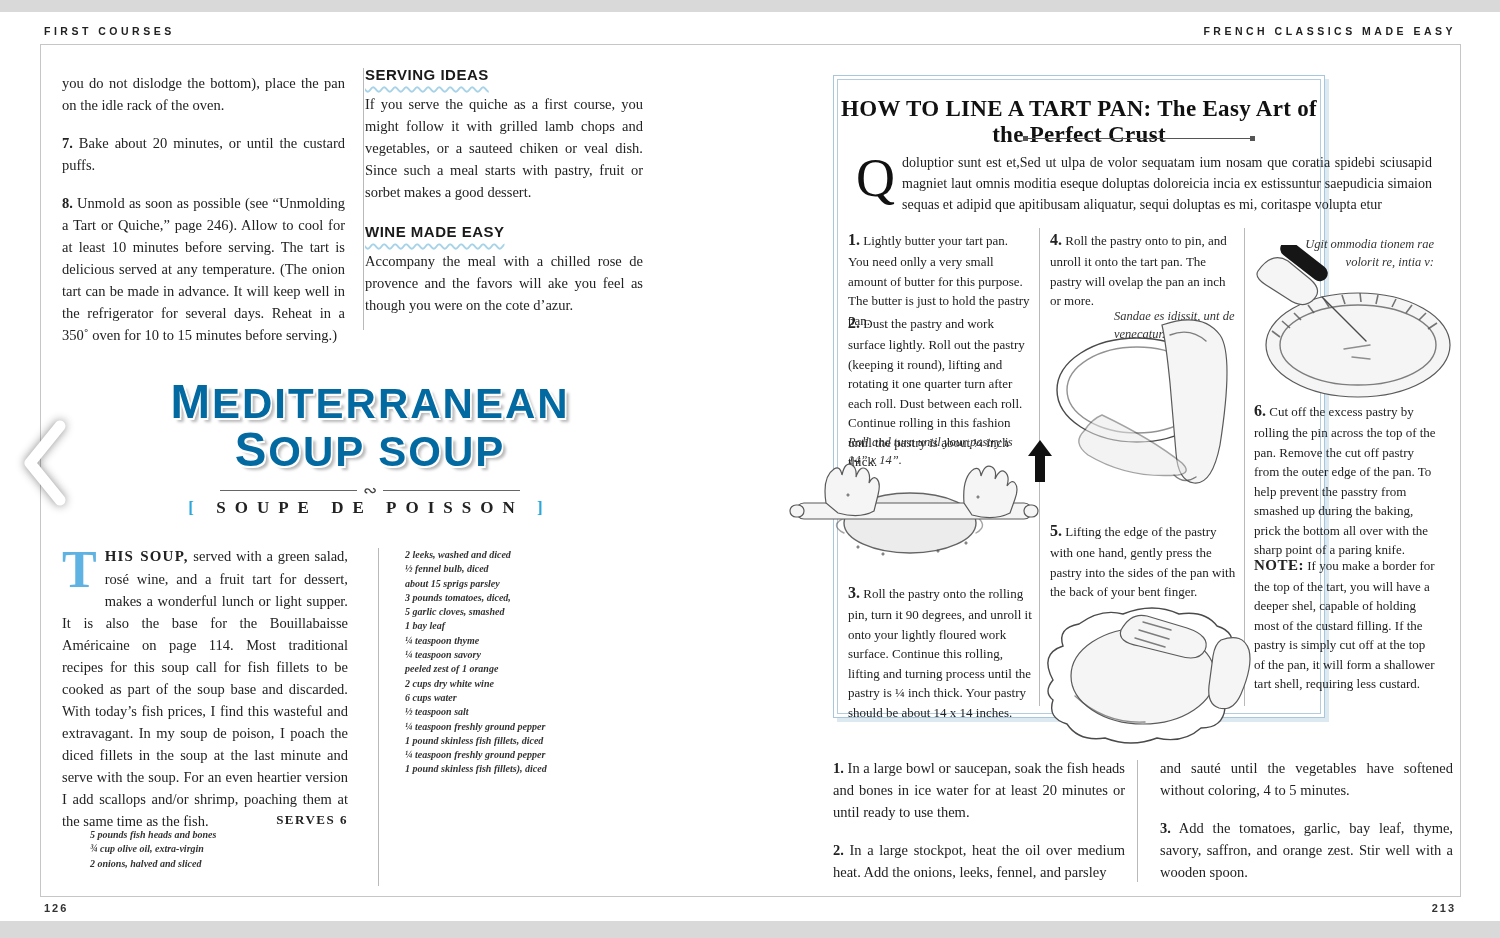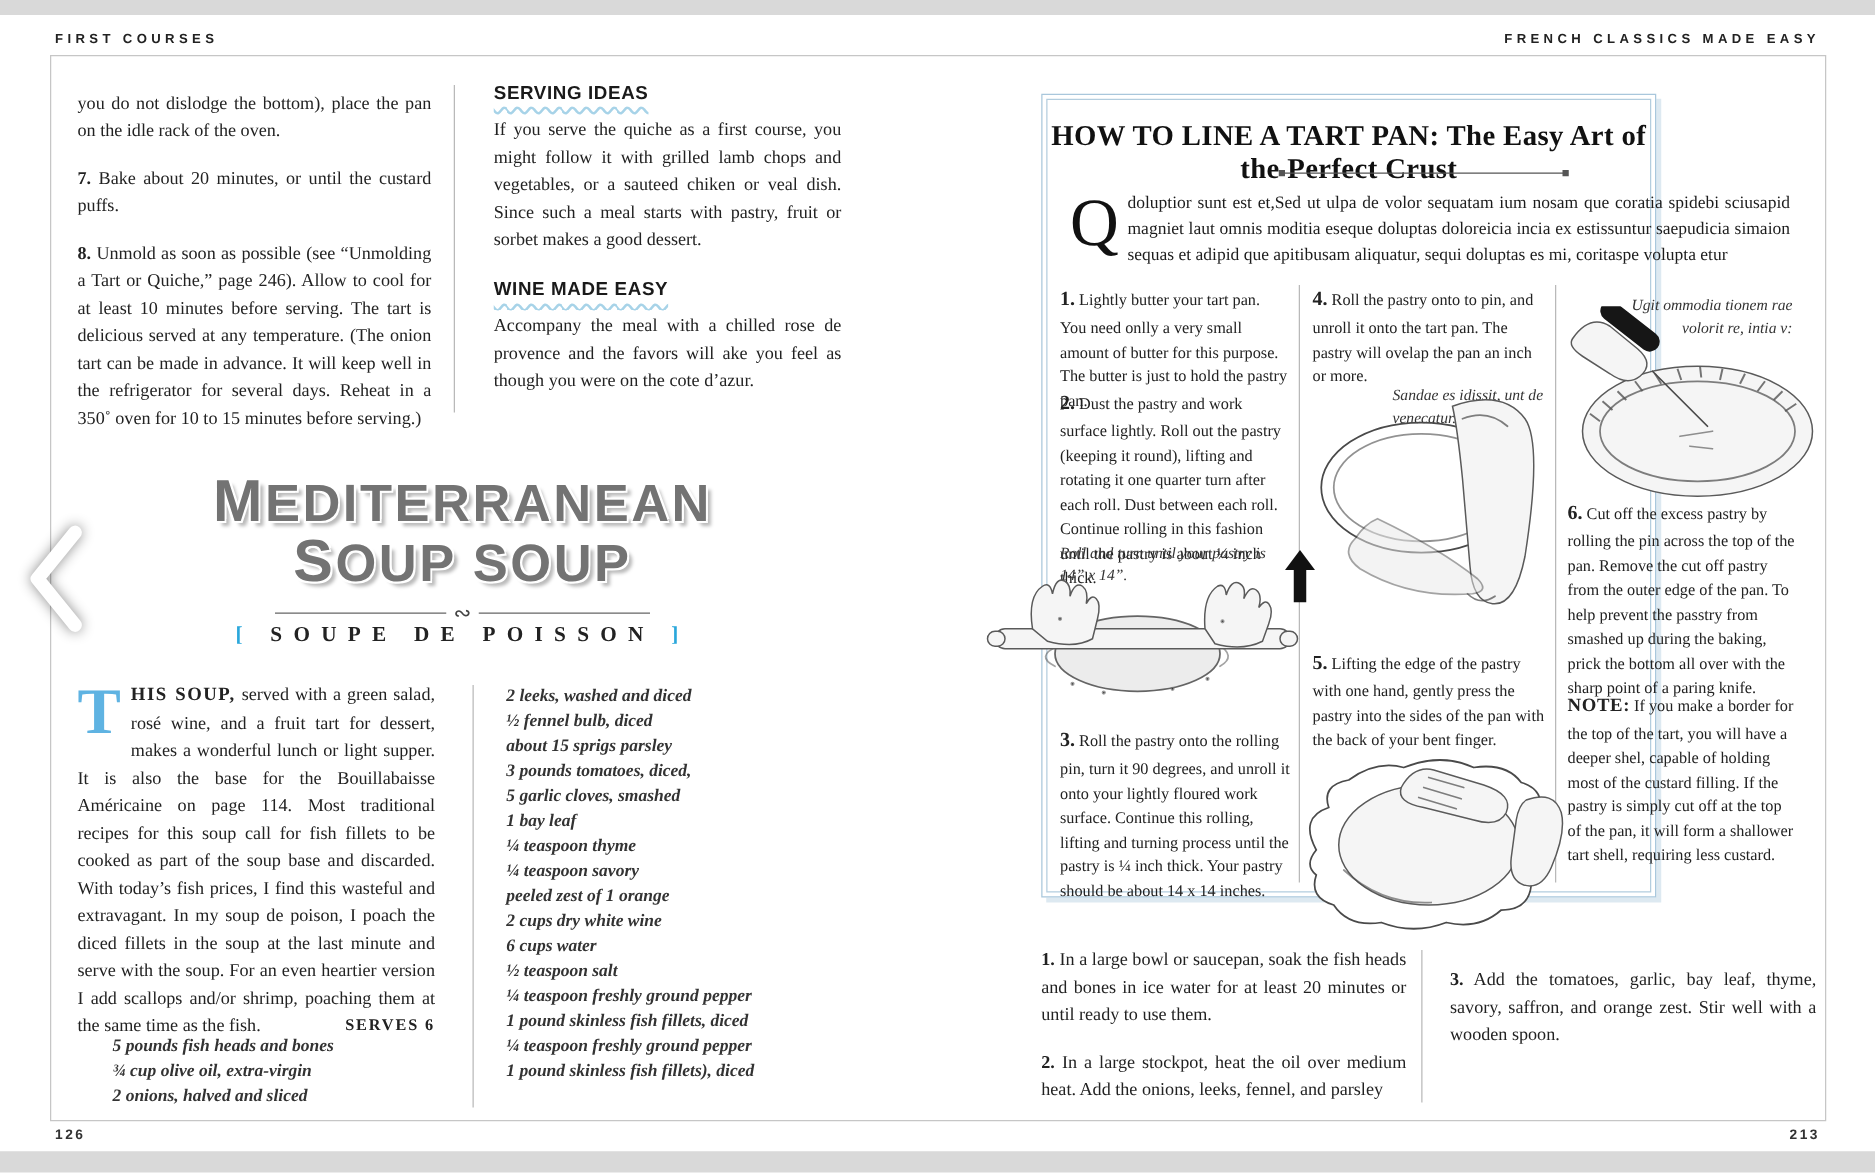--- a/index.html
+++ b/index.html
@@ -24,41 +24,41 @@
   .step-num { font-weight:bold; }
 
   .note-col-heading { display:inline-block; font-family:"Liberation Sans",sans-serif;
     font-weight:bold; font-size:15px; letter-spacing:.5px; color:#1a1a1a;
     text-decoration:underline; text-decoration-style:wavy; text-decoration-color:#a7d3e8;
     text-decoration-thickness:1.5px; text-underline-offset:6px; margin-bottom:10px; }
 
   .vrule { width:1px; background:#b9b9b9; }
 
   .recipe-title { width:620px; text-align:center;
-    font-family:"Liberation Sans",sans-serif; font-weight:bold; color:#737373;
+    font-family:"Liberation Sans",sans-serif; font-weight:bold; color:#0369a1;
     font-size:42px; line-height:1.02; letter-spacing:2px;
     text-shadow:-1.5px -1.5px 0 #fff, 1.5px -1.5px 0 #fff, -1.5px 1.5px 0 #fff,
       1.5px 1.5px 0 #fff, 4px 4px 3px rgba(0,0,0,.28); }
   .recipe-title .tl { display:block; }
   .recipe-title .tl::first-letter { font-size:1.13em; }
 
   .title-divider { width:300px; display:flex; align-items:center; gap:6px; color:#555; }
   .title-divider .dl { flex:1; height:1px; background:#666; }
   .title-divider .squiggle { font-size:17px; line-height:1; color:#444; }
 
   .recipe-subtitle { width:620px; text-align:center; font-size:17px; letter-spacing:9px;
     color:#222; font-weight:bold; }
   .recipe-subtitle .bracket { color:#2aa7db; font-weight:bold; }
 
   .dropcap-t { float:left; font-size:52px; line-height:.82; padding:4px 8px 0 0;
     color:#5fb3e2; font-weight:bold; }
   .lead-caps { letter-spacing:1.2px; font-size:15px; font-weight:bold; }
   .serves { float:right; font-weight:bold; font-size:13px; letter-spacing:1.5px; }
 
-  .ingredients { list-style:none; font-style:italic; font-weight:bold; font-size:14px;
+  .ingredients { list-style:none; font-style:italic; font-weight:bold; font-size:10px;
     line-height:1.43; color:#333; }
 
   
   .tart-box { left:833px; top:75px; width:492px; height:643px; background:#fff;
     border:1px solid #a9c7dc;
     box-shadow: inset 0 0 0 3px #fff, inset 0 0 0 4px #b3cdde, 4px 4px 0 0 #dde9f1; }
   .tart-box-title { width:100%; text-align:center; top:20px; font-size:23px;
     font-weight:bold; color:#111; letter-spacing:.3px; }
   .tart-divider { left:190px; top:62px; width:230px; height:1px; background:#555; }
   .tart-divider::before, .tart-divider::after { content:""; position:absolute; top:-2px;
@@ -95,21 +95,21 @@
 <div class="abs page-frame"></div>
 
 <div class="abs body-text" style="left:62px; top:72px; width:283px;">
   <p>you do not dislodge the bottom), place the pan on the idle rack of the oven.</p>
   <p class="step-para"><span class="step-num">7.</span><span> Bake about 20 minutes, or until the custard puffs.</span></p>
   <p class="step-para"><span class="step-num">8.</span><span> Unmold as soon as possible (see “Unmolding a Tart or Quiche,” page 246). Allow to cool for at least 10 minutes before serving. The tart is delicious served at any temperature. (The onion tart can be made in advance. It will keep well in the refrigerator for several days. Reheat in a 350˚ oven for 10 to 15 minutes before serving.)</span></p>
 </div>
 
 <div class="abs vrule" style="left:363px; top:68px; height:262px;"></div>
 
-<div class="abs" style="left:395px; top:66px; width:278px;">
+<div class="abs" style="left:365px; top:66px; width:278px;">
   <div class="note-col-heading">SERVING IDEAS</div>
   <p class="body-text">If you serve the quiche as a first course,  you might follow it with grilled lamb chops and vegetables, or a sauteed chiken or veal dish. Since such a meal starts with pastry, fruit or sorbet makes a good dessert.</p>
   <div class="note-col-heading" style="margin-top:20px;">WINE MADE EASY</div>
   <p class="body-text">Accompany the meal with a chilled rose de provence and the favors will ake you feel as though you were on the cote d’azur.</p>
 </div>
 
 <div class="abs recipe-title" style="left:60px; top:378px;">
   <span class="tl">MEDITERRANEAN</span>
   <span class="tl">SOUP SOUP</span>
 </div>
@@ -251,20 +251,21 @@
 </svg>
 
 <div class="abs body-text" style="left:833px; top:757px; width:292px;">
   <p><span class="step-num">1.</span><span> In a large bowl or saucepan, soak the fish heads and bones in ice water for at least 20 minutes or until ready to use them.</span></p>
   <p class="step-para"><span class="step-num">2.</span><span> In a large stockpot, heat the oil over medium heat. Add the onions, leeks, fennel, and parsley</span></p>
 </div>
 
 <div class="abs vrule" style="left:1137px; top:760px; height:122px;"></div>
 
 <div class="abs body-text" style="left:1160px; top:757px; width:293px;">
+  <p>and sauté until the vegetables have softened without coloring, 4 to 5 minutes.</p>
   <p class="step-para"><span class="step-num">3.</span><span> Add the tomatoes, garlic, bay leaf, thyme, savory, saffron, and orange zest. Stir well with a wooden spoon.</span></p>
 </div>
 
 <div class="abs page-num" style="left:44px;">126</div>
 <div class="abs page-num" style="right:44px;">213</div>
 
 <svg class="abs chevron-wrap" viewBox="0 0 60 90" style="cursor:pointer; filter:drop-shadow(0 0 5px rgba(0,0,0,0.45));">
   <polyline points="44,8 14,45 44,82" fill="none" stroke="#fff" stroke-width="11" stroke-linecap="round" stroke-linejoin="round"></polyline>
 </svg>
 

